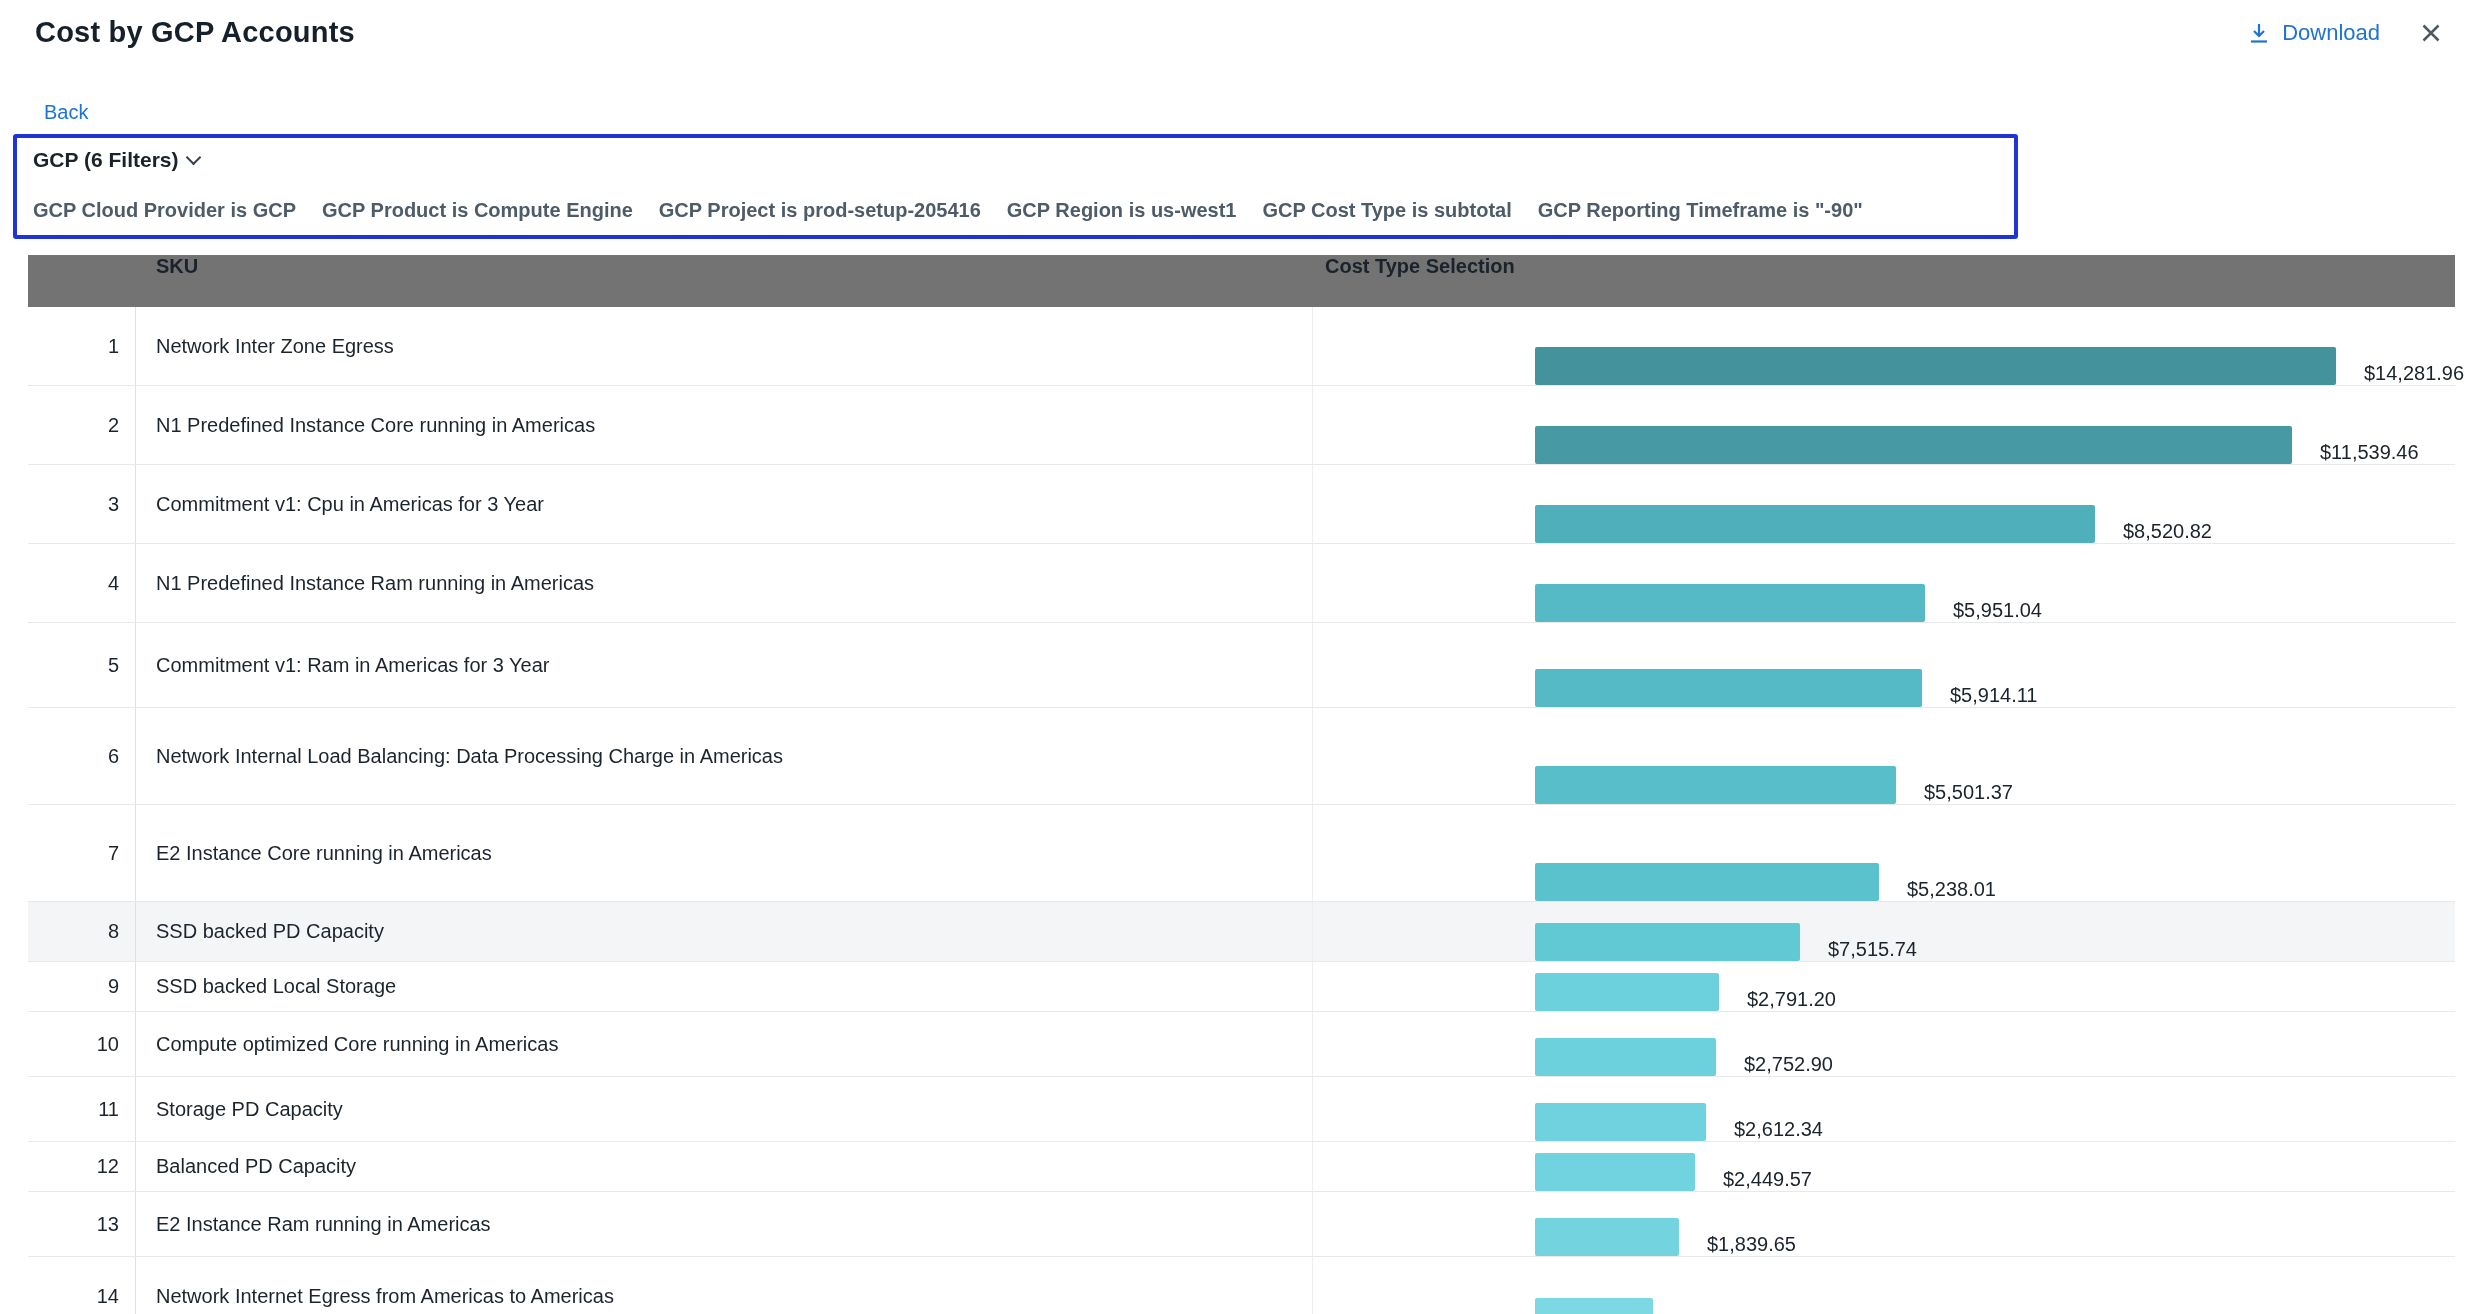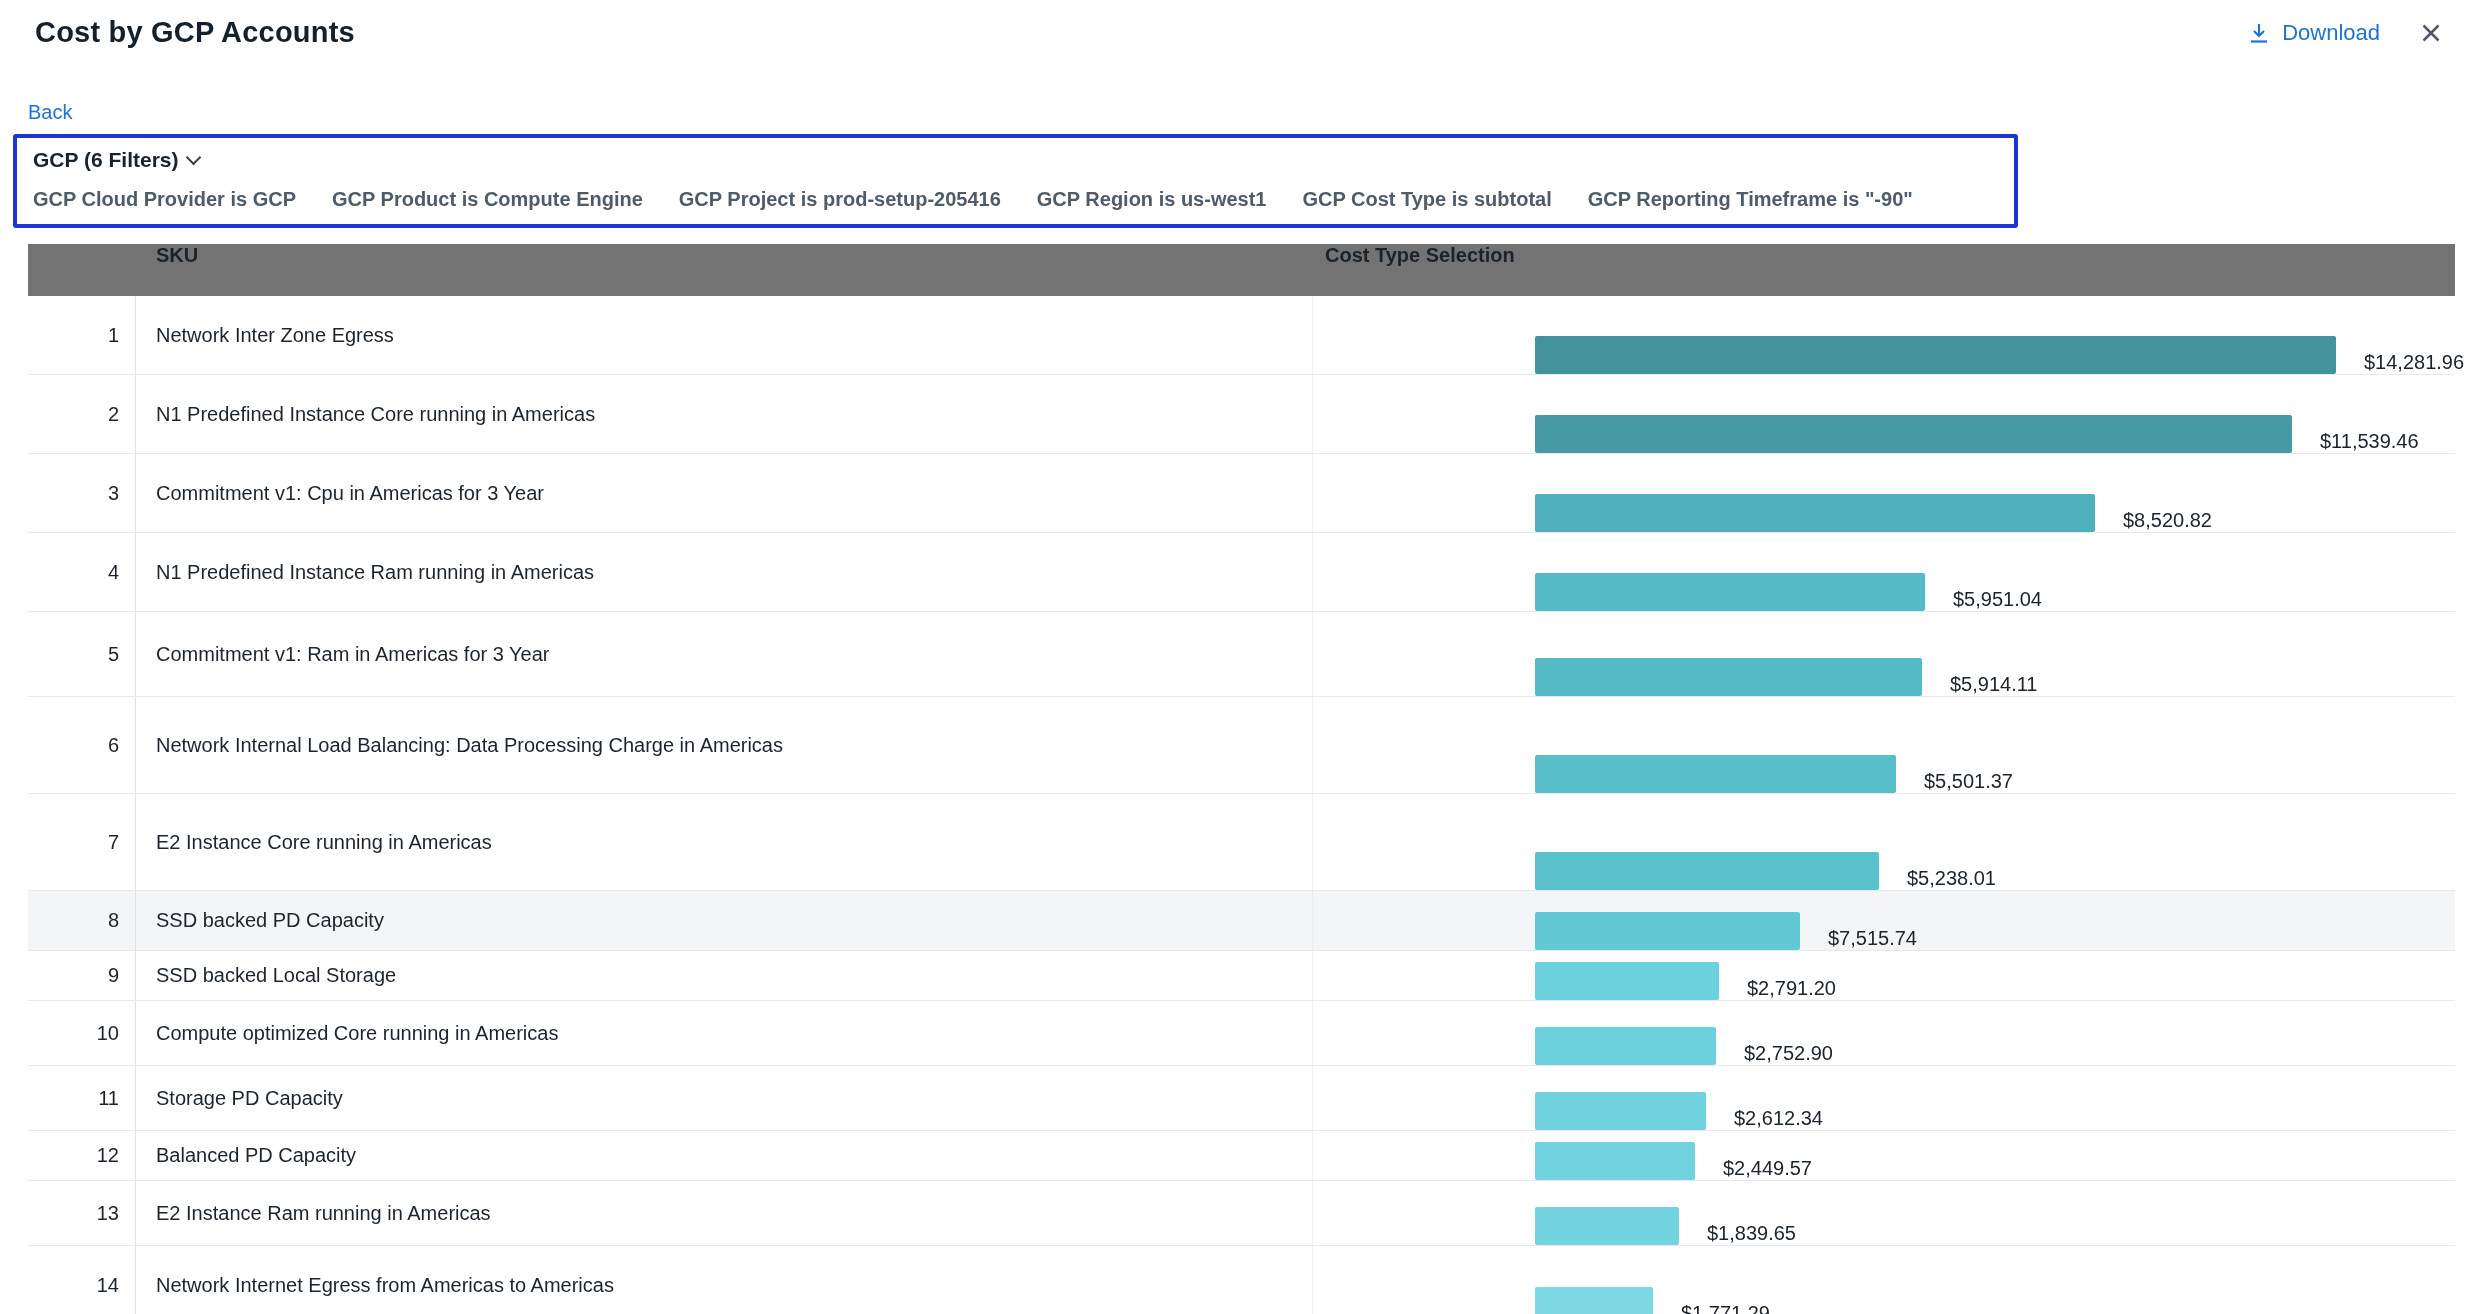--- a/index.html
+++ b/index.html
@@ -9,27 +9,27 @@
 
   
   .topbar { display:flex; justify-content:space-between; align-items:flex-start; padding:16px 30px 0 35px; }
   .page-title { font-size:29px; font-weight:bold; color:#16202a; letter-spacing:.2px; }
   .top-right { display:flex; align-items:center; gap:36px; margin-top:2px; }
   .download-link { display:flex; align-items:center; gap:11px; color:#1e73d2; font-size:22px; cursor:pointer; }
   .close-btn { cursor:pointer; display:flex; align-items:center; }
 
   
   .back-row { margin-top:52px; padding-left:28px; }
-  .back-link { color:#1e73d2; font-size:20px; cursor:pointer; }
+  .back-link { color:#1e73d2; font-size:20px; cursor:pointer;margin-left:16px; }
 
   
   .filter-box { margin:10px 0 0 13px; width:2005px; border:4px solid #1e35d4; border-radius:3px; padding:10px 16px 13px 16px; background:#fff; }
   .filter-summary { display:flex; align-items:center; gap:10px; font-size:21px; font-weight:bold; color:#1a222c; cursor:pointer; }
   .chevron { width:11px; height:11px; border-right:2px solid #39424c; border-bottom:2px solid #39424c; transform:rotate(45deg); margin-top:-6px; }
-  .filter-items { display:flex; gap:36px; margin-top:16px; flex-wrap:nowrap; }
+  .filter-items { display:flex; gap:26px; margin-top:27px; flex-wrap:nowrap; }
   .filter-chip { font-size:20px; font-weight:700; color:#4e5b69; white-space:nowrap; cursor:pointer; }
 
   
   .table { margin:16px 21px 0 28px; }
   .thead { display:flex; height:52px; background:#737373; font-weight:bold; font-size:20px; color:#1a222c; }
   .hnum  { flex:0 0 108px; align-self:stretch; }
   .hsku  { flex:0 0 1177px; padding-left:20px; }
   .hcost { flex:1; padding-left:12px; }
 
   .trow { display:flex; align-items:stretch; border-bottom:1px solid #e7e9eb; height:65px; }

